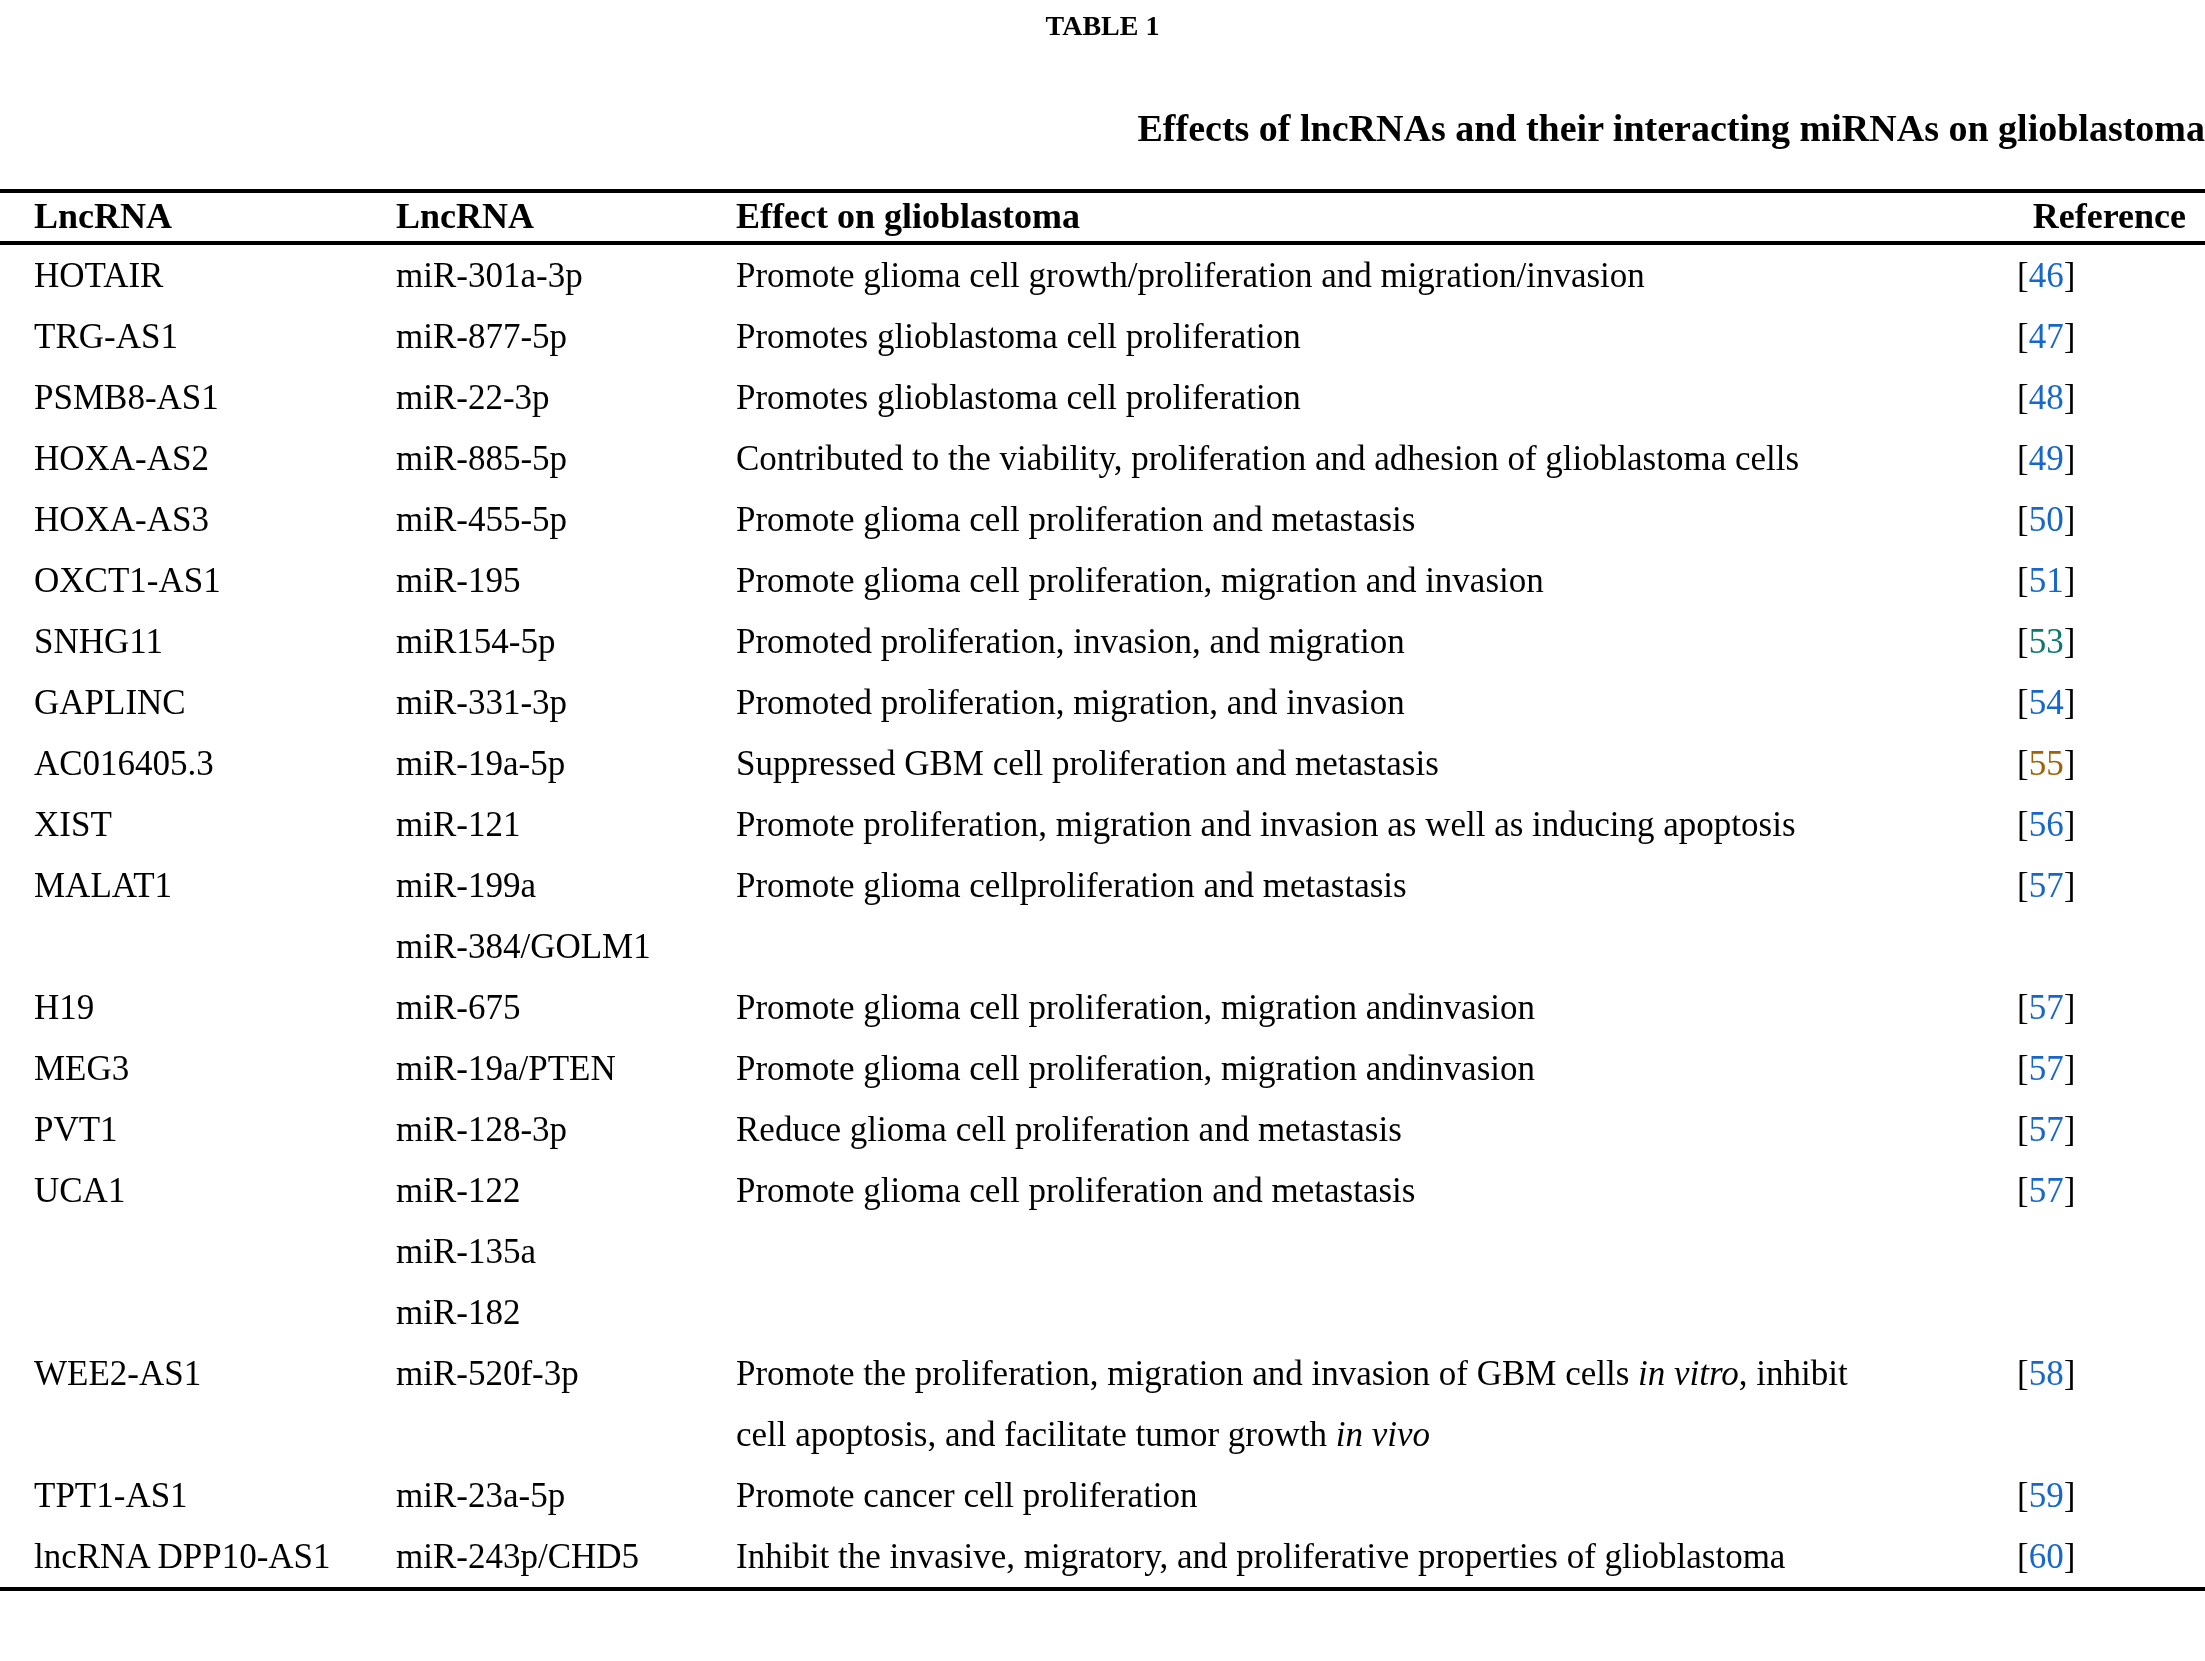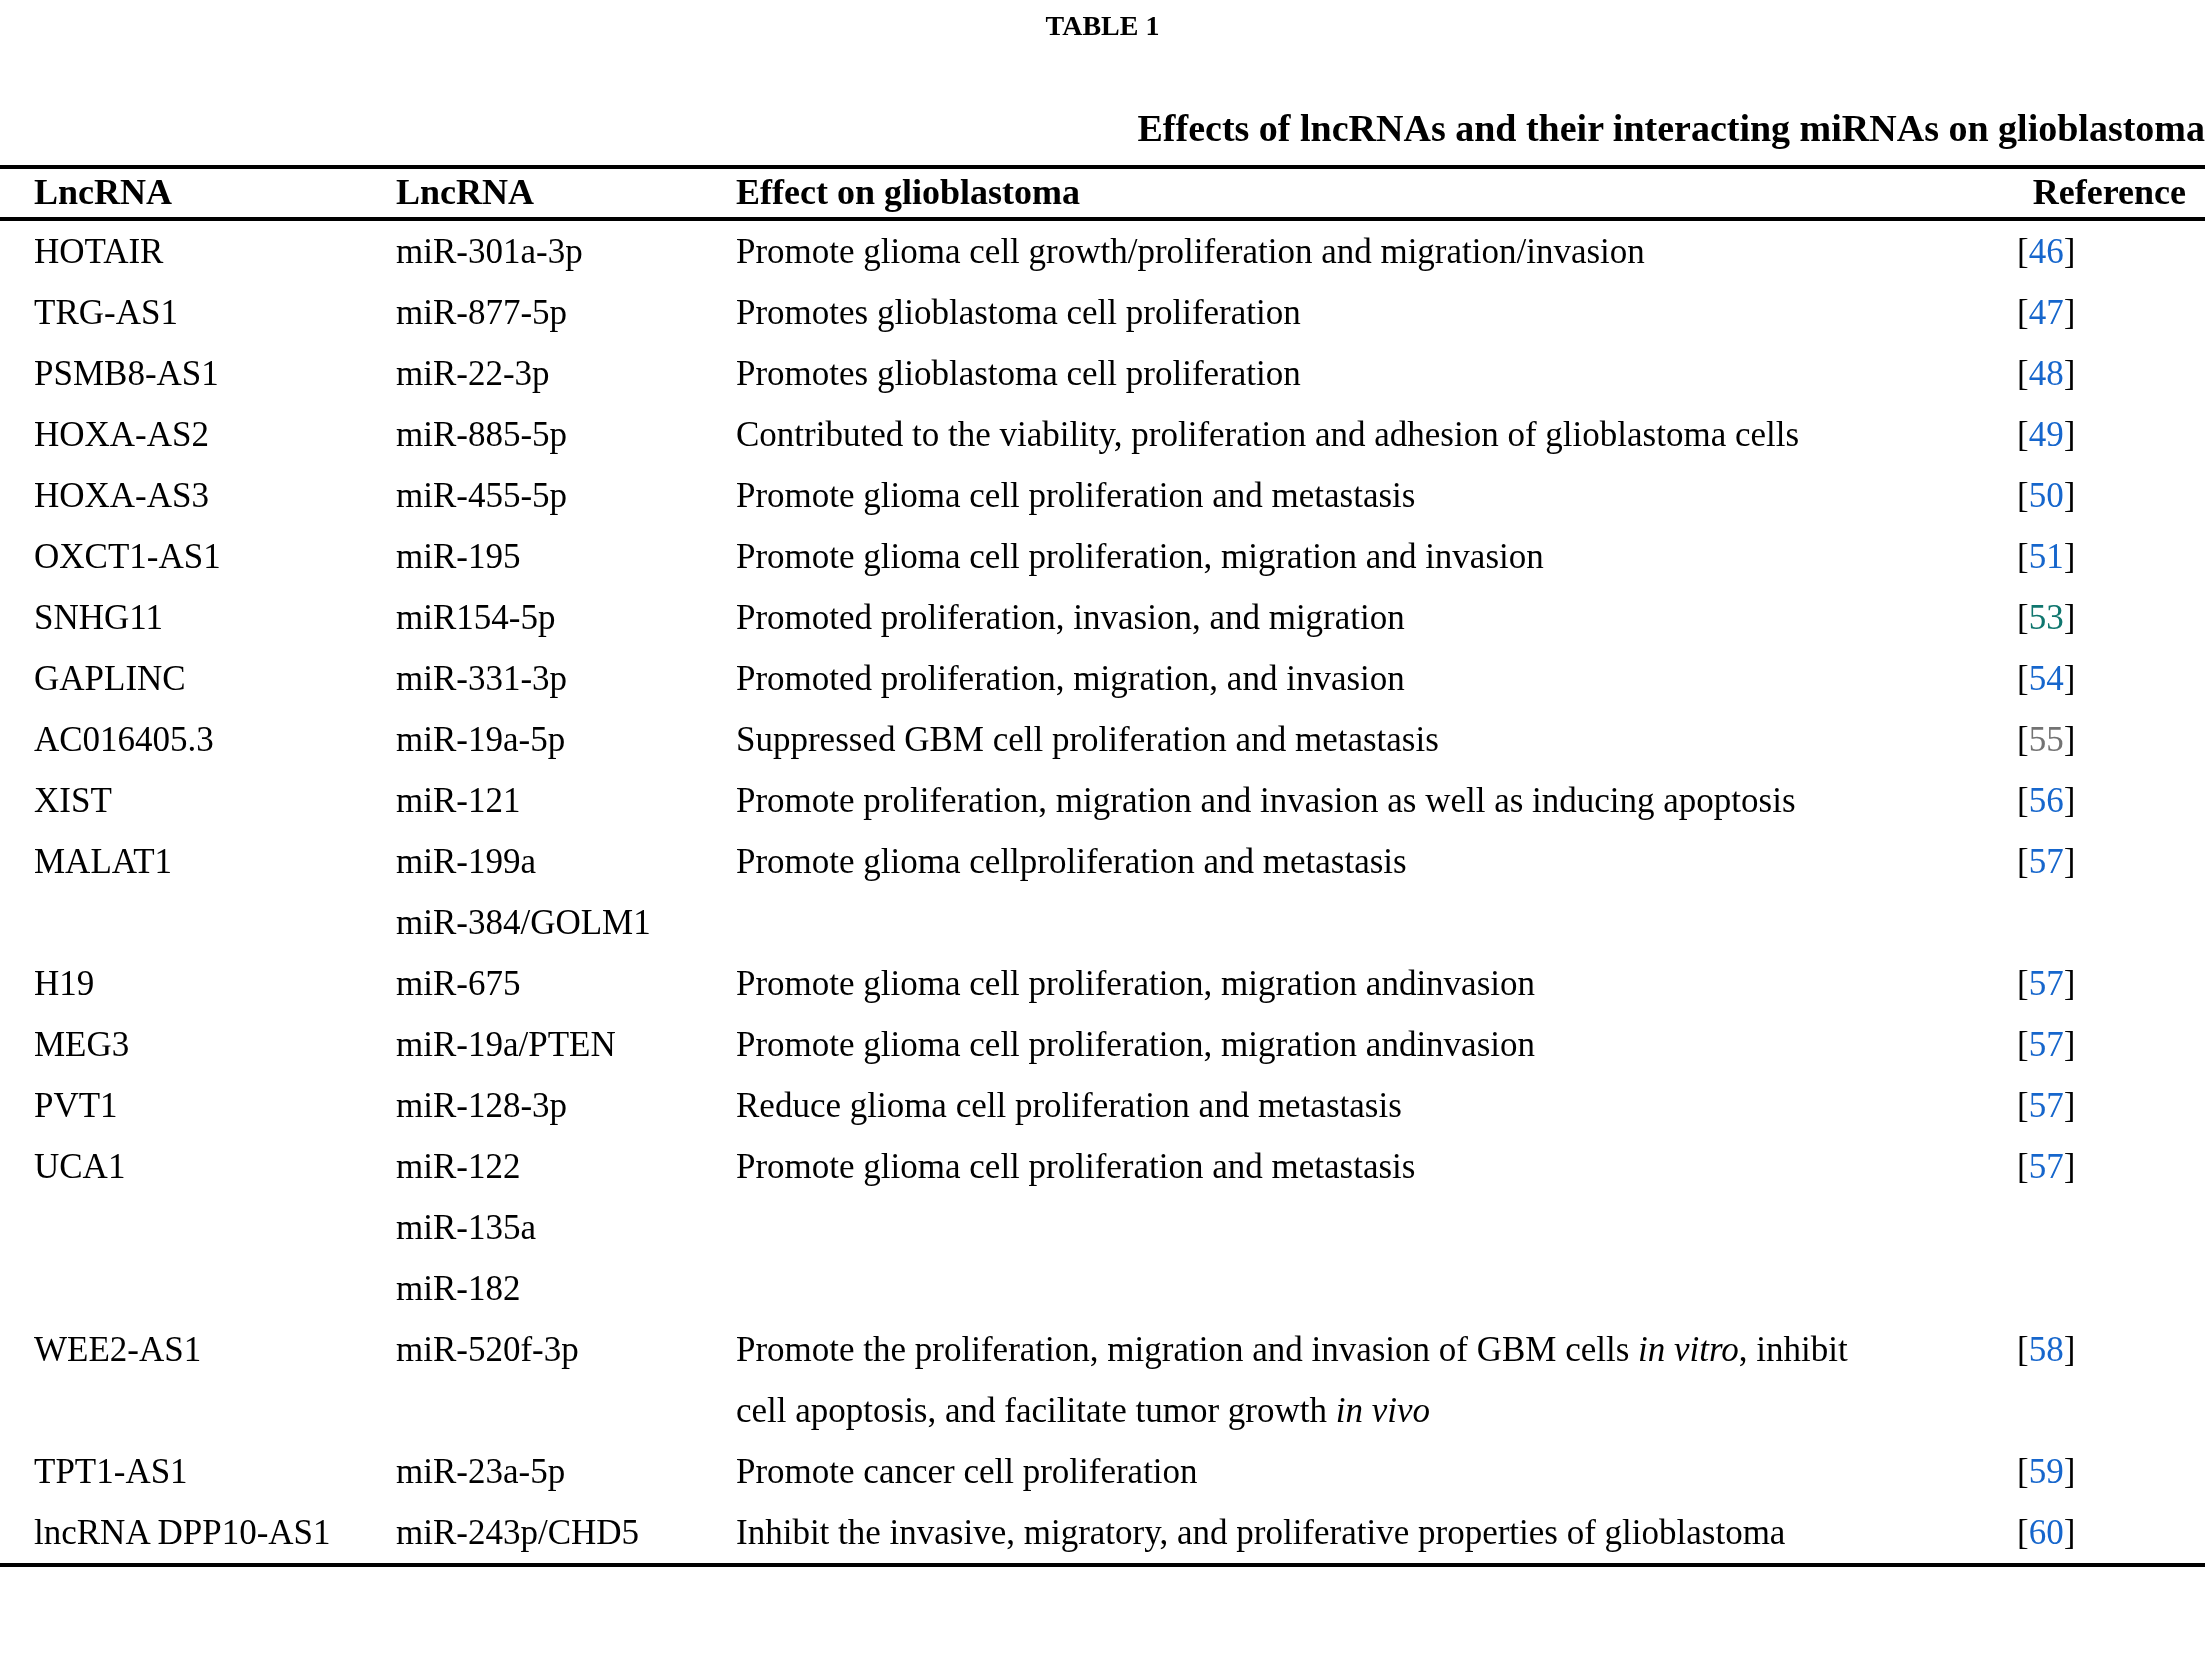--- a/index.html
+++ b/index.html
@@ -25,21 +25,21 @@
     text-align: right;
     font-weight: bold;
     font-size: 38px;
     line-height: 41px;
     margin-top: 62px;
   }
   table.lnc-table {
     width: 2205px;
     border-collapse: collapse;
     table-layout: fixed;
-    margin-top: 16px;
+    margin-top: 40px;
     border-top: 4.7px solid #000;
     border-bottom: 4.7px solid #000;
   }
   thead tr {
     border-bottom: 4.7px solid #000;
   }
   th {
     font-size: 36px;
     font-weight: bold;
     text-align: left;
@@ -144,21 +144,21 @@
         </td>
         <td><span>Promoted proliferation, migration, and invasion</span></td>
         <td class="ref-cell"><span>[</span><span style="color: rgb(22, 102, 204);">54</span><span>]</span></td>
       </tr>
       <tr>
         <td class="c1">AC016405.3</td>
         <td>
           <div class="mirna-line">miR-19a-5p</div>
         </td>
         <td><span>Suppressed GBM cell proliferation and metastasis</span></td>
-        <td class="ref-cell"><span>[</span><span style="color: #737373;">55</span><span>]</span></td>
+        <td class="ref-cell"><span>[</span><span style="color: #a16207;">55</span><span>]</span></td>
       </tr>
       <tr>
         <td class="c1">XIST</td>
         <td>
           <div class="mirna-line">miR-121</div>
         </td>
         <td><span>Promote proliferation, migration and invasion as well as inducing apoptosis</span></td>
         <td class="ref-cell"><span>[</span><span style="color: rgb(22, 102, 204);">56</span><span>]</span></td>
       </tr>
       <tr>

